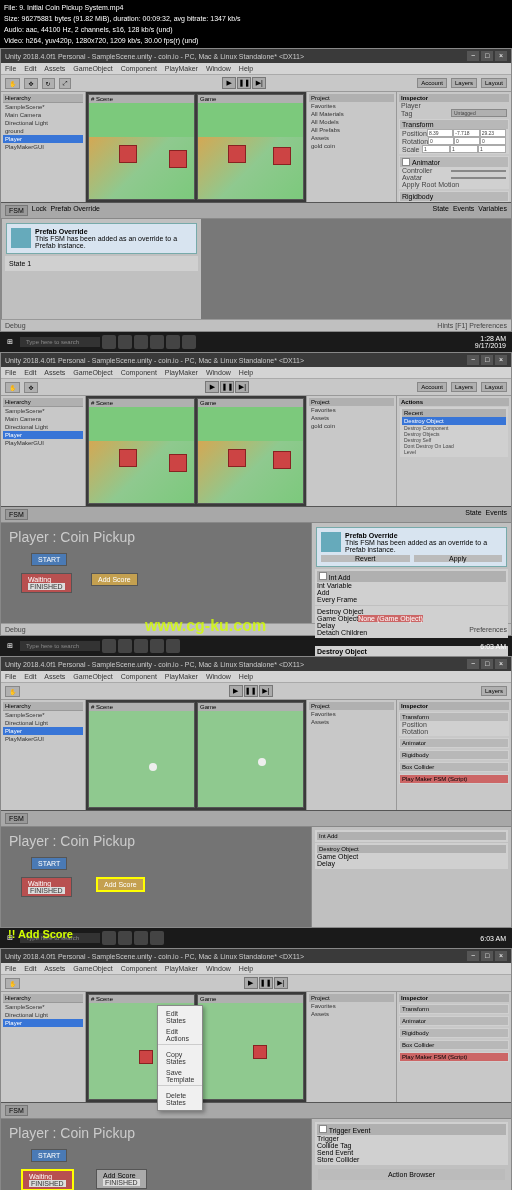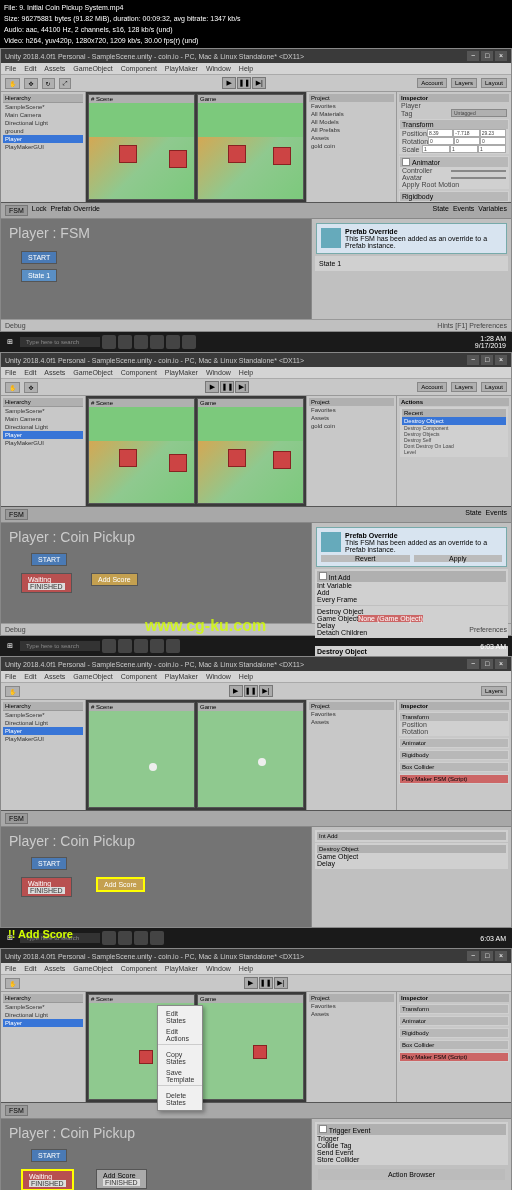--- a/index.html
+++ b/index.html
@@ -210,25 +210,20 @@
   <div class="playmaker">
     <div class="pm-toolbar">
       <span class="btn">FSM</span>
       <span>Lock</span>
       <span>Prefab Override</span>
       <span style="margin-left:auto">State</span>
       <span>Events</span>
       <span>Variables</span>
     </div>
     <div class="pm-main">
-      <div class="pm-canvas">
-        <div class="pm-title">Player : FSM</div>
-        <div class="pm-state start" style="left:20px;top:32px">START</div>
-        <div class="pm-state" style="left:20px;top:50px;background:#5a8fc4;color:#fff">State 1</div>
-      </div>
       <div class="pm-side">
         <div class="prefab-box">
           <div class="prefab-icon"></div>
           <div style="font-weight:bold">Prefab Override</div>
           <div>This FSM has been added as an override to a Prefab instance.</div>
         </div>
         <div class="action-panel">
           <div class="row" style="display:flex;gap:4px;padding:2px">
             <span>State 1</span>
           </div>

